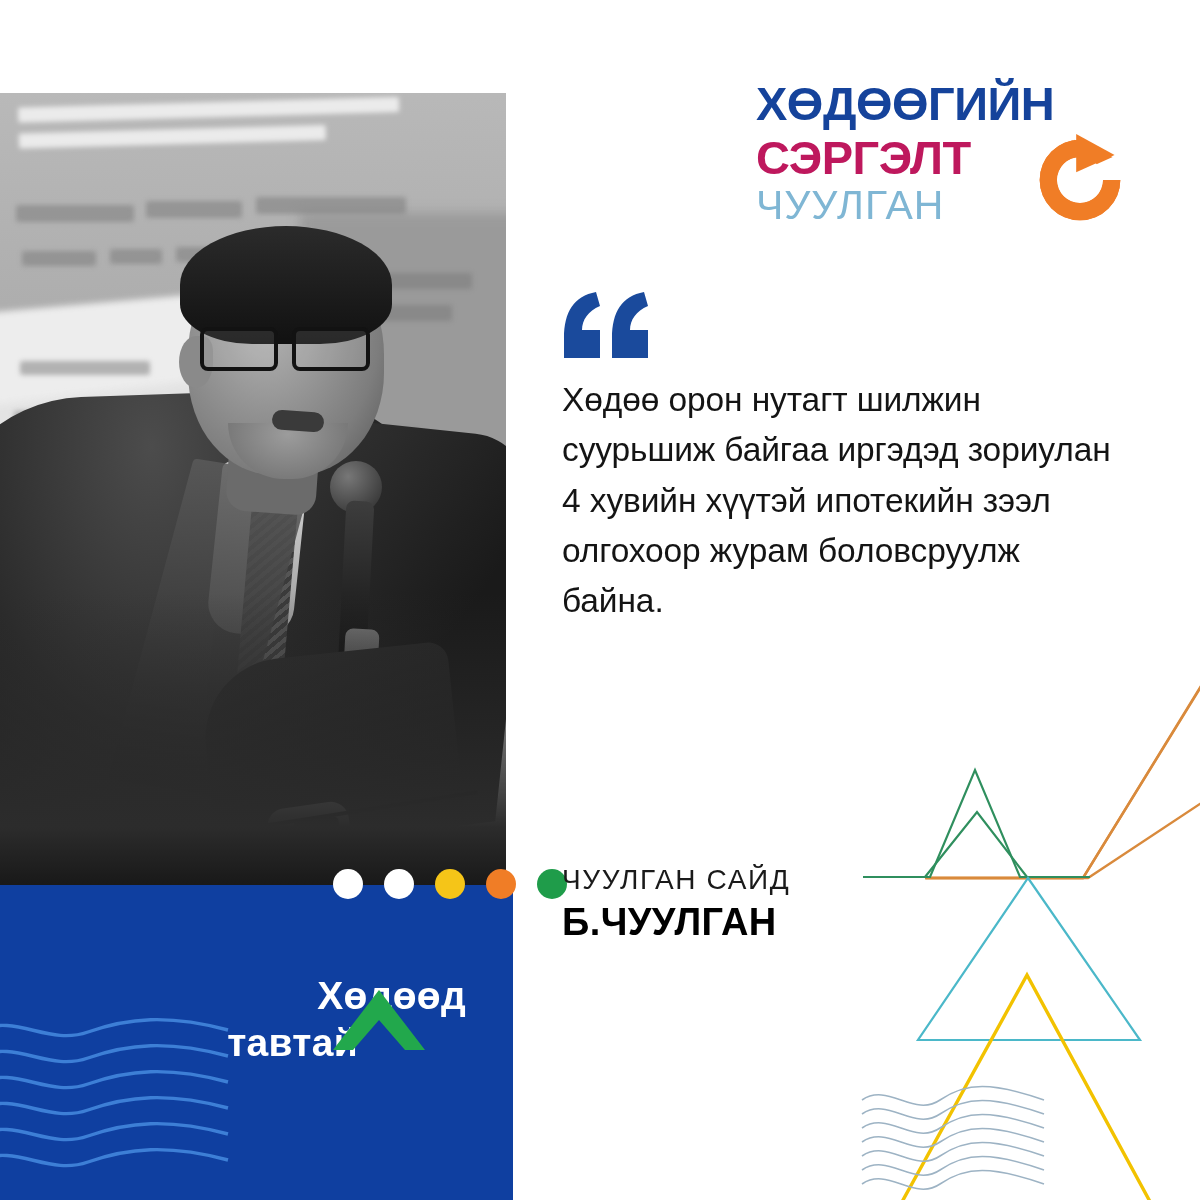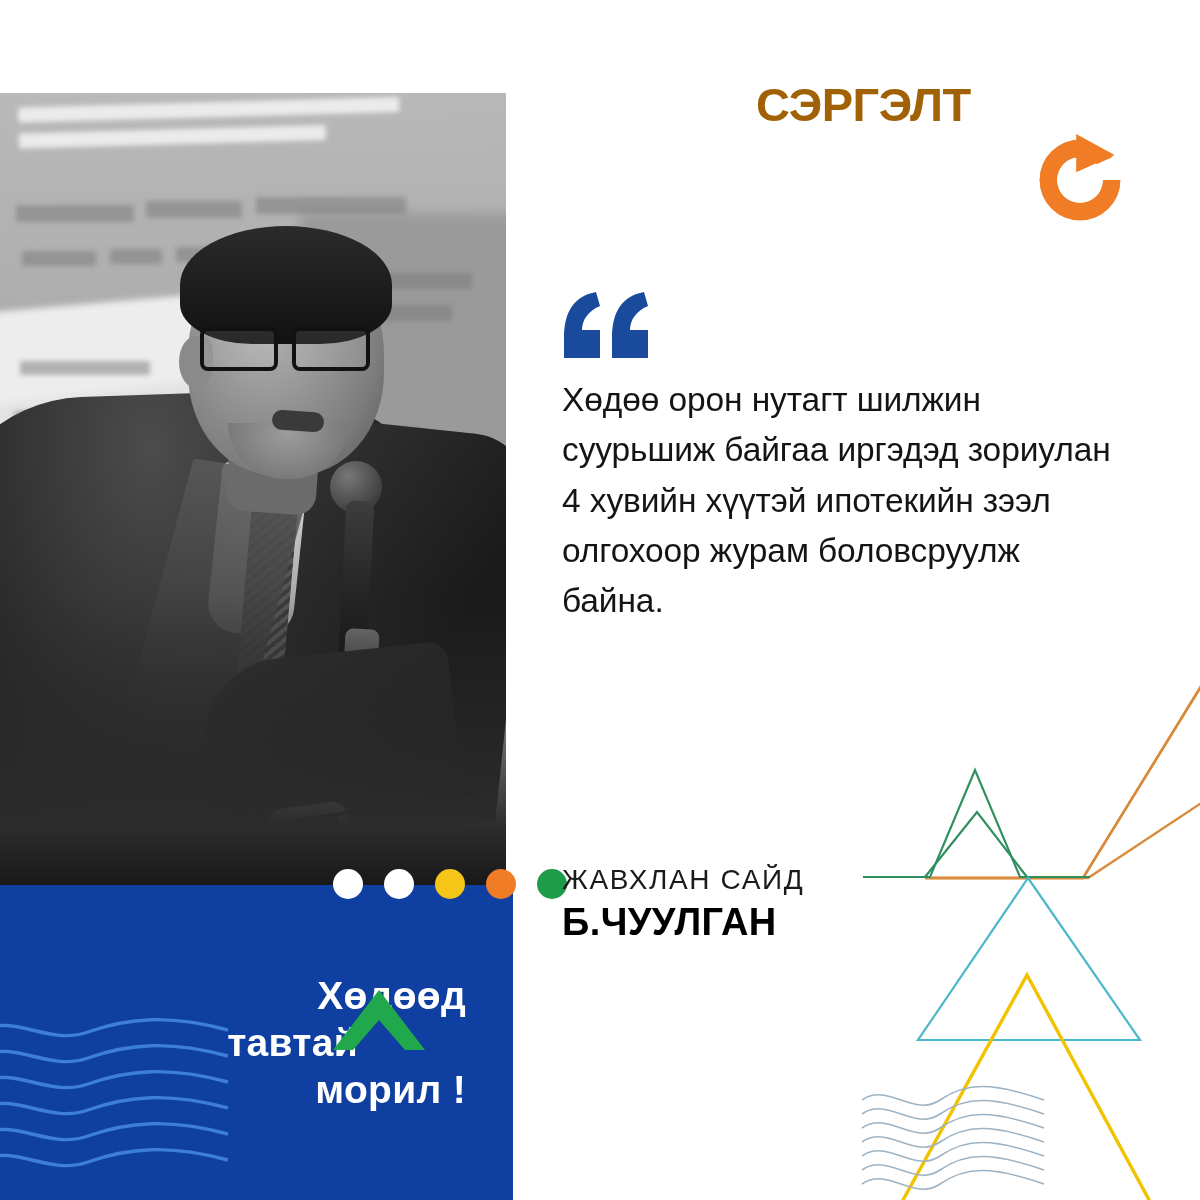--- a/index.html
+++ b/index.html
@@ -185,22 +185,22 @@
   .dots { position:absolute; left:333px; top:869px; display:flex; gap:21px; }
   .dot { width:30px; height:30px; border-radius:50%; }
 
   
   .logo { position:absolute; left:756px; top:80px; width:370px; height:150px; }
   .logo .line1 {
     font-size:47px; font-weight:800; color:#15439b; letter-spacing:-0.5px;
     line-height:1.0;
   }
   .logo .line2 {
-    font-size:47px; font-weight:800; color:#a16207; letter-spacing:-0.5px;
-    line-height:1.05; 
+    font-size:47px; font-weight:800; color:#be185d; letter-spacing:-0.5px;
+    line-height:1.05; margin-top:6px;
   }
   .logo .line3 {
     font-size:41px; font-weight:400; color:#7fb6d4; letter-spacing:1px;
     line-height:1.05; margin-top:2px;
   }
   .logo-refresh { position:absolute; right:-2px; top:52px; width:96px; height:96px; }
 
   
   .qmark { position:absolute; left:562px; top:292px; width:88px; height:66px; }
   .quote {
@@ -287,57 +287,58 @@
         <path d="M0 70 C40 54, 70 86, 110 72 S190 54, 250 70"></path>
         <path d="M0 96 C40 80, 70 112, 110 98 S190 80, 250 96"></path>
         <path d="M0 122 C40 106, 70 138, 110 124 S190 106, 250 122"></path>
         <path d="M0 148 C40 132, 70 164, 110 150 S190 132, 250 148"></path>
       </g>
     </svg>
 
     <div class="slogan">
       <span class="l1">Хөдөөд</span>
       <span class="l2">тавтай</span>
-      <span class="l3">морил !</span>
     </div>
   </div>
 
   <svg class="green-chev" viewBox="0 0 96 64">
     <path d="M48 2 L94 62 L74 62 L48 32 L22 62 L2 62 Z" fill="#22a84c"></path>
   </svg>
 
   <div class="dots">
     <span class="dot" style="background:#ffffff"></span>
     <span class="dot" style="background:#ffffff"></span>
     <span class="dot" style="background:#f5c518"></span>
     <span class="dot" style="background:#f07d26"></span>
     <span class="dot" style="background:#1f9c4a"></span>
   </div>
 
   <div class="logo">
+    <div class="line1">ХӨДӨӨГИЙН</div>
     <div class="line2">СЭРГЭЛТ</div>
+    <div class="line3">ЧУУЛГАН</div>
 
     <svg class="logo-refresh" viewBox="0 0 100 100">
       <path d="M50 8 a42 42 0 1 0 42 42 h-18 a24 24 0 1 1 -24 -24 z" fill="#f07d26"></path>
       <path d="M44 8 L44 44 L84 26 Z" fill="#f07d26"></path>
       <circle cx="50" cy="50" r="24" fill="#ffffff"></circle>
       <path d="M50 8 a42 42 0 0 0 -42 42 a42 42 0 0 0 42 42 a42 42 0 0 0 42 -42 h-18 a24 24 0 0 1 -24 24 a24 24 0 0 1 -24 -24 a24 24 0 0 1 24 -24 z" fill="#f07d26"></path>
       <path d="M46 2 L46 42 L86 24 Z" fill="#f07d26"></path>
     </svg>
   </div>
 
   <svg class="qmark" viewBox="0 0 88 66">
     <path d="M2 46 C2 20, 12 4, 34 0 L38 14 C26 19, 20 28, 20 38 L38 38 L38 66 L2 66 Z" fill="#1a4a9c"></path>
     <path d="M50 46 C50 20, 60 4, 82 0 L86 14 C74 19, 68 28, 68 38 L86 38 L86 66 L50 66 Z" fill="#1a4a9c"></path>
   </svg>
 
   <div class="quote">Хөдөө орон нутагт шилжин суурьшиж байгаа иргэдэд зориулан 4 хувийн хүүтэй ипотекийн зээл олгохоор журам боловсруулж байна.</div>
 
   <div class="attrib">
-    <div class="role">ЖАВХЛАН САЙД</div>
+    <div class="role">ЧУУЛГАН САЙД</div>
     <div class="name">Б.ЧУУЛГАН</div>
   </div>
 
   <svg class="decor" viewBox="0 0 400 600">
 
     <g fill="none" stroke="#d98a3c" stroke-width="2.4">
       <path d="M95 258 L253 258 L400 20"></path>
       <path d="M160 258 L400 158" stroke="none"></path>
       <path d="M103 258 L258 258 L400 90" stroke="none"></path>
     </g>

